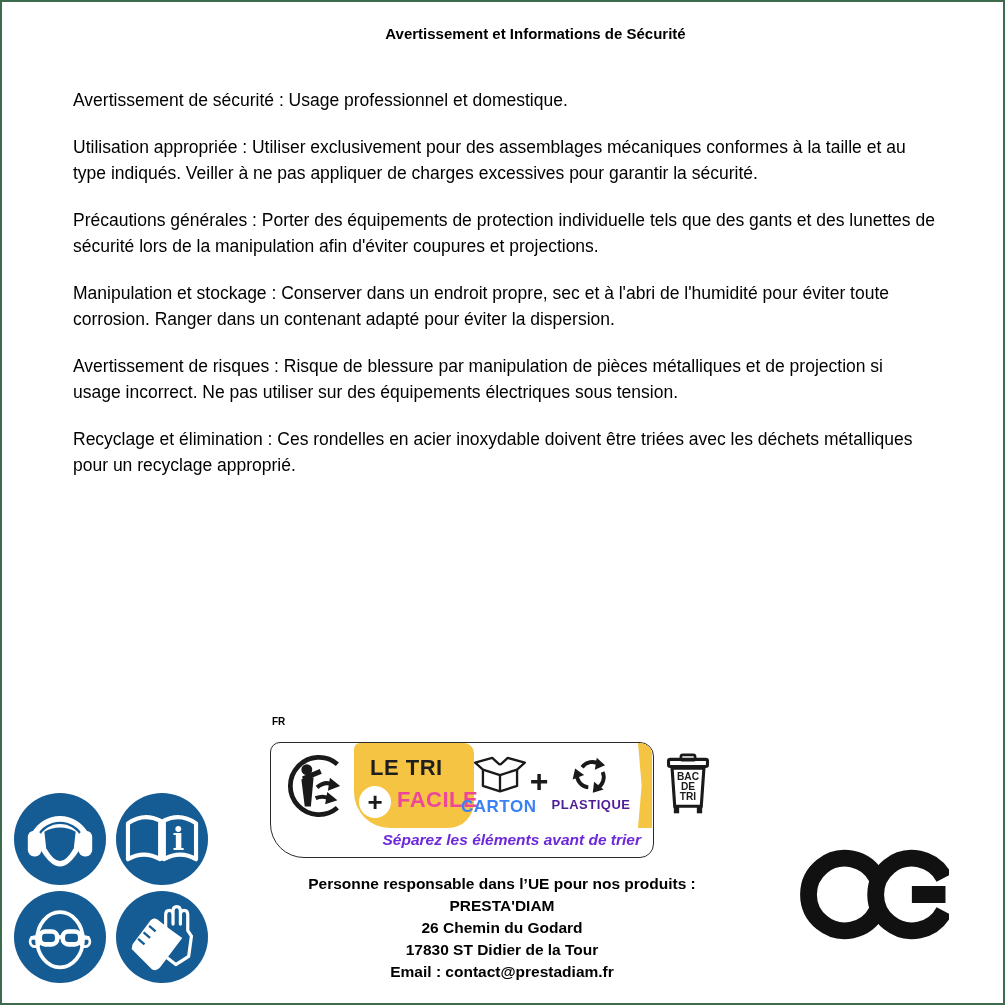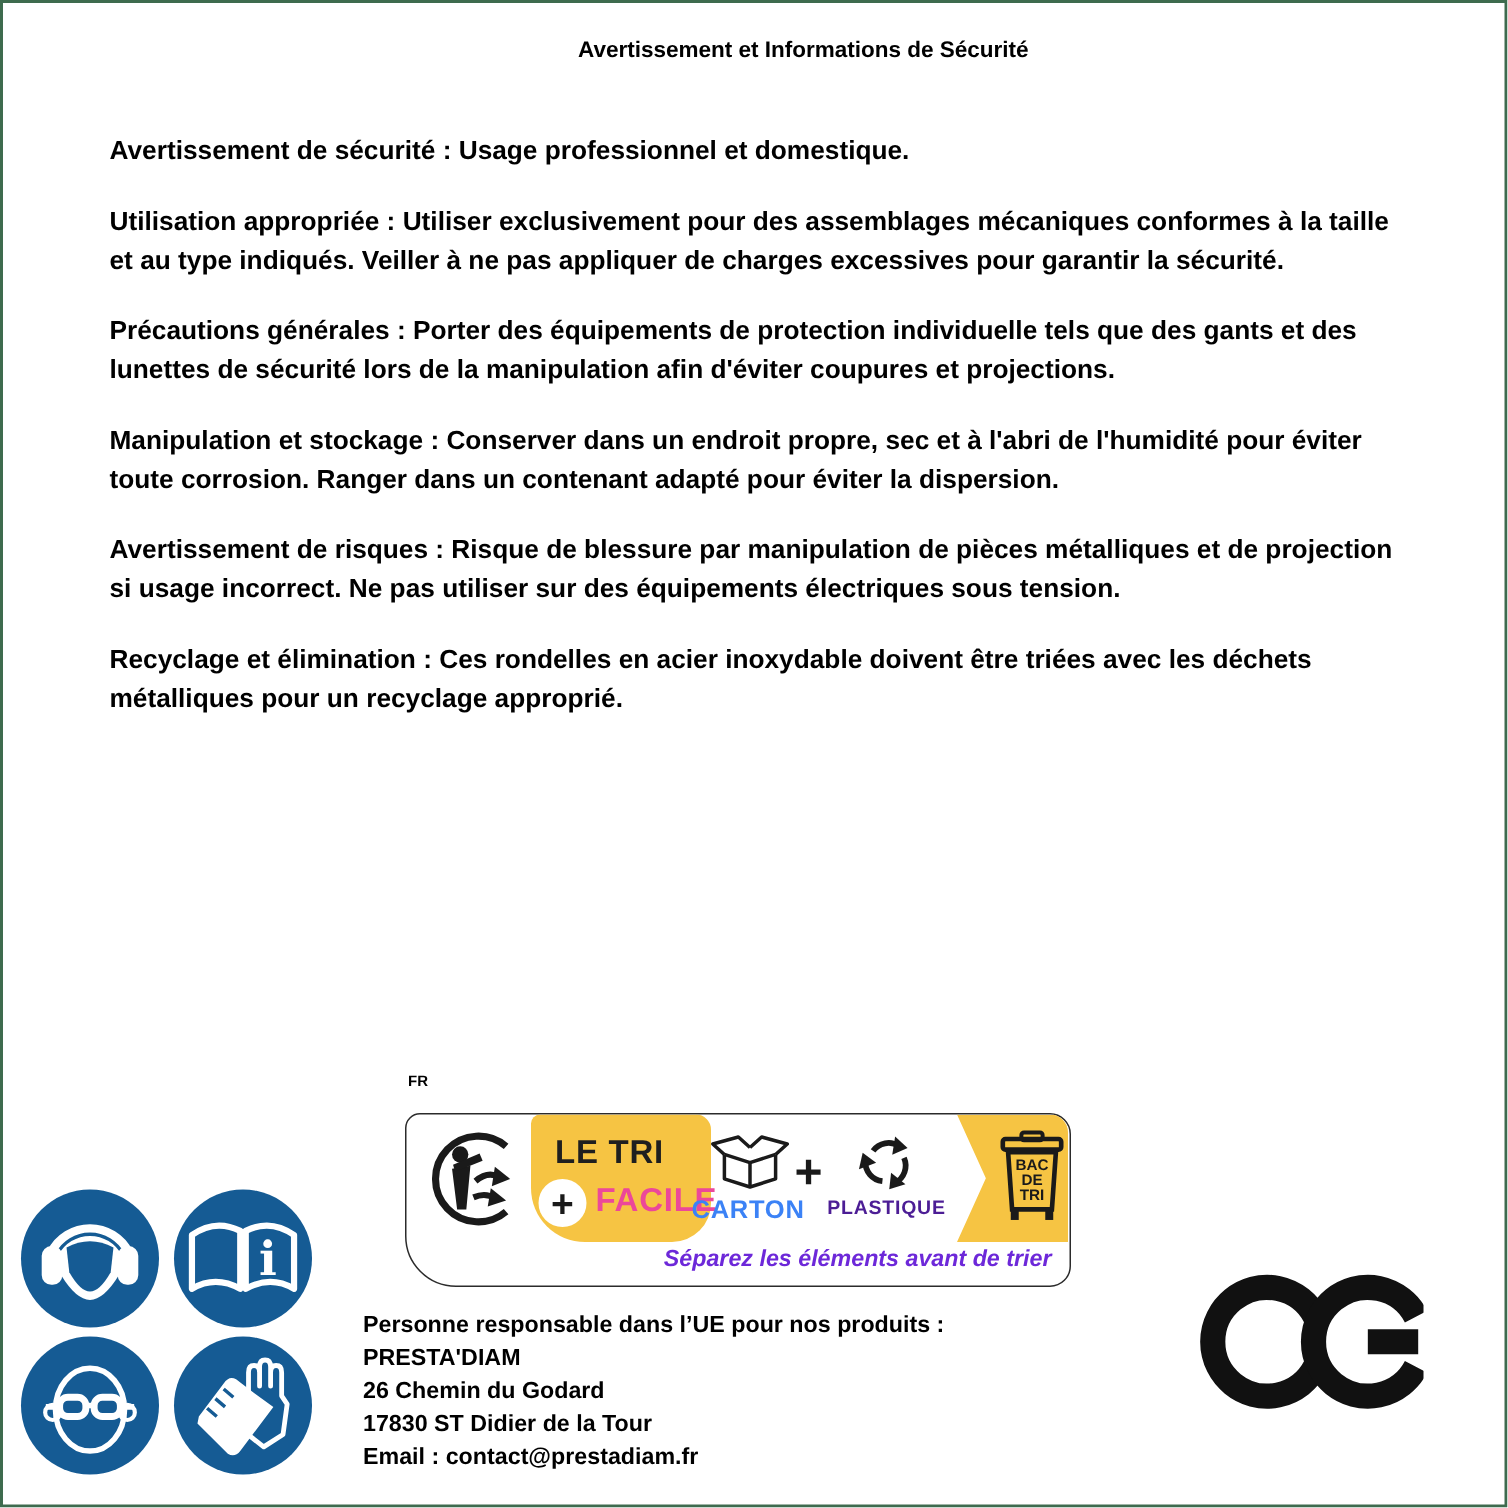--- a/index.html
+++ b/index.html
@@ -14,37 +14,37 @@
     overflow:hidden;
   }
   .doc-title{
     position:absolute;top:23px;left:0;width:100%;
     text-align:center;font-size:15px;font-weight:bold;padding-left:33px;
   }
   .body-text{
     position:absolute;top:85px;left:71px;width:862px;
     font-size:17.5px;line-height:26px;
   }
-  .body-text p{margin:0 0 21px 0;font-weight:bold;}
+  .body-text p{margin:0 0 21px 0;}
 
   
   .picto{
     position:absolute;width:92px;height:92px;border-radius:50%;
     background:#155b94;
   }
   .picto svg{position:absolute;inset:0;width:100%;height:100%;}
   #picto-ear{left:12px;top:791px;}
   #picto-manual{left:114px;top:791px;}
   #picto-eye{left:12px;top:889px;}
   #picto-gloves{left:114px;top:889px;}
 
   
   .fr-code{position:absolute;left:270px;top:714px;font-size:10px;font-weight:bold;}
   .triman-box{
-    position:absolute;left:268px;top:740px;width:444px;height:116px;
+    position:absolute;left:268px;top:740px;width:384px;height:116px;
     background:#fff;border:1.5px solid #2b2b2b;
     border-radius:10px 14px 14px 34px;box-sizing:border-box;
   }
   .band{
     position:absolute;left:1px;right:1px;top:0;height:85px;
     overflow:hidden;border-radius:8px 12px 0 0;
   }
   .blob-a{
     position:absolute;left:82px;top:0;width:120px;height:85px;
     background:#f6c443;border-radius:6px 10px 26px 36px;
@@ -69,21 +69,21 @@
   .plastique-label{position:absolute;left:276px;top:54px;width:88px;text-align:center;font-size:13px;font-weight:bold;letter-spacing:.5px;color:#4c1d95;}
   .bin-icon{position:absolute;left:394px;top:8px;width:46px;height:68px;}
   .sort-instruction{
     position:absolute;right:12px;top:88px;
     font-size:15.5px;font-weight:bold;font-style:italic;color:#6d28d9;
   }
 
   
   .responsible{
     position:absolute;left:240px;top:871px;width:520px;
-    text-align:left;font-size:15.5px;font-weight:bold;line-height:22px;
+    text-align:center;font-size:15.5px;font-weight:bold;line-height:22px;
   }
 
   
   .ce{position:absolute;left:795px;top:845px;width:152px;height:95px;}
 </style>
 </head>
 <body>
 
 <div class="page">
 

